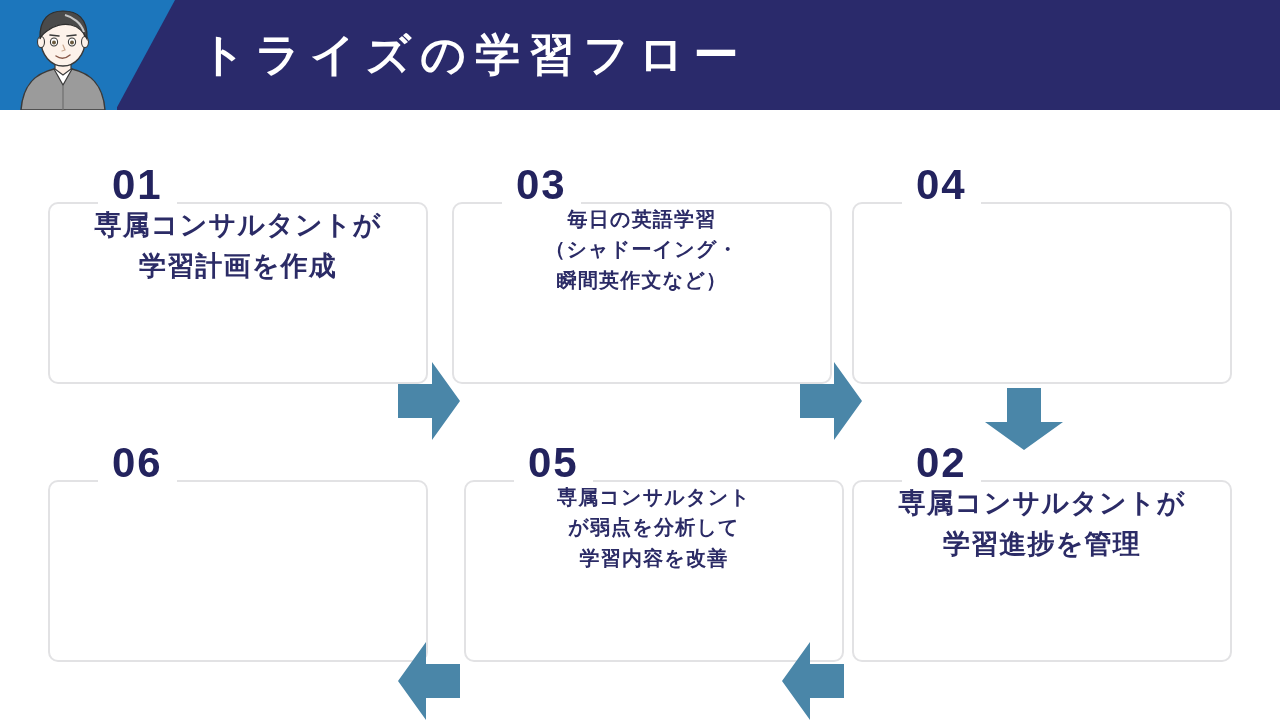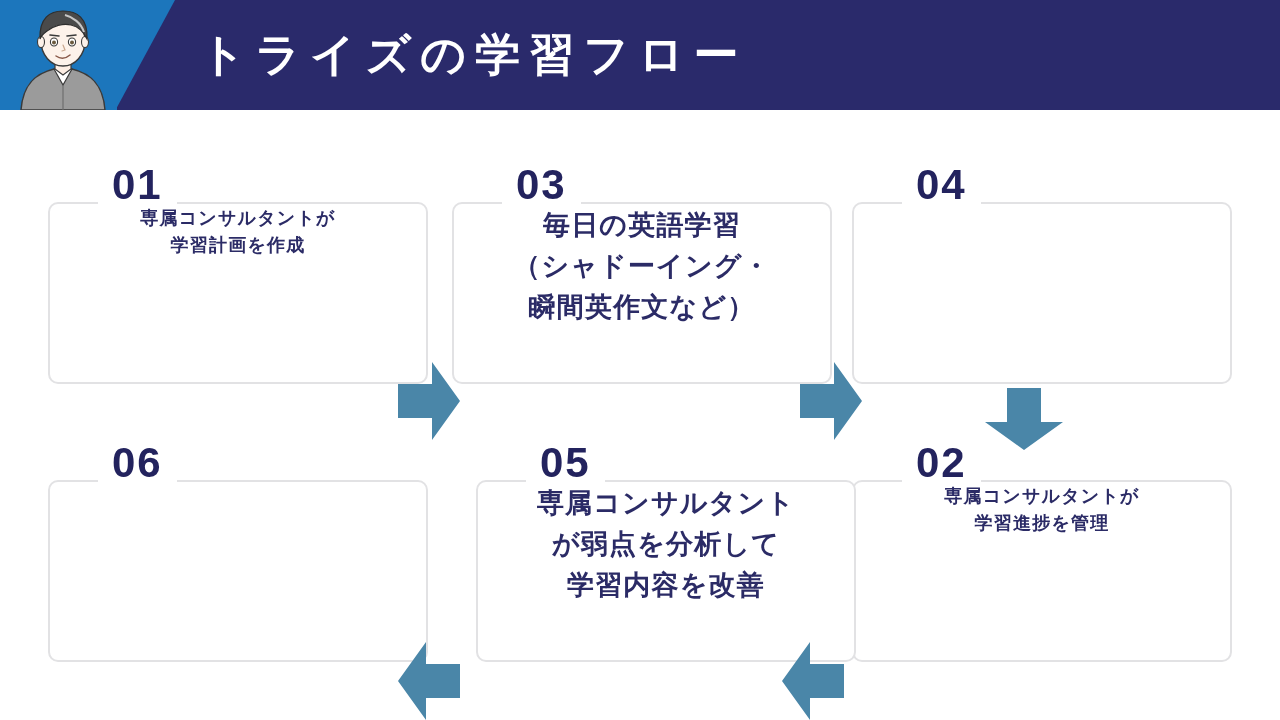--- a/index.html
+++ b/index.html
@@ -74,51 +74,51 @@
     width: 380px;
     height: 182px;
     border: 2px solid #e2e2e4;
     border-radius: 10px;
     background: #ffffff;
     display: flex;
     justify-content: center;
   }
   .card-text {
     color: #2b2b66;
-    font-size: 18px;
+    font-size: 27px;
     font-weight: bold;
     line-height: 1.52;
     text-align: center;
     letter-spacing: 1.2px;
     font-family: "DejaVu Sans", "Liberation Sans", sans-serif;
     padding: 0 10px;
     white-space: pre-line;
   }
-  .card.tall .card-text { font-size: 27px; }
+  .card.tall .card-text { font-size: 20px; }
 
   .card-num {
     position: absolute;
     top: -40px;
     left: 48px;
     font-size: 42px;
     font-weight: bold;
     color: #23235e;
     letter-spacing: 2px;
     background: #ffffff;
     padding: 0 14px;
     line-height: 1;
     font-family: "Liberation Sans", "DejaVu Sans", sans-serif;
   }
 
   
   #card-01 { left: 48px;  top: 92px; }
   #card-02 { left: 452px; top: 92px; }
   #card-03 { left: 852px; top: 92px; }
   #card-04 { left: 852px; top: 370px; }
-  #card-05 { left: 476px; top: 370px; }
+  #card-05 { left: 464px; top: 370px; }
   #card-06 { left: 48px;  top: 370px; padding-left: 40px; }
 
   
   .arrow { position: absolute; }
   .arrow svg { display: block; }
 
   #arrow-1-2 { left: 398px; top: 252px; }
   #arrow-2-3 { left: 800px; top: 252px; }
   #arrow-3-4 { left: 985px; top: 278px; }
   #arrow-4-5 { left: 782px; top: 532px; }

